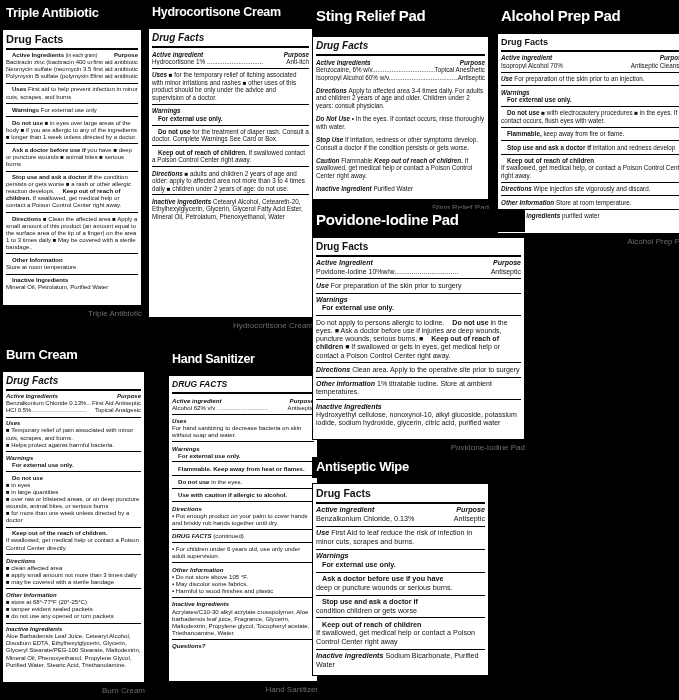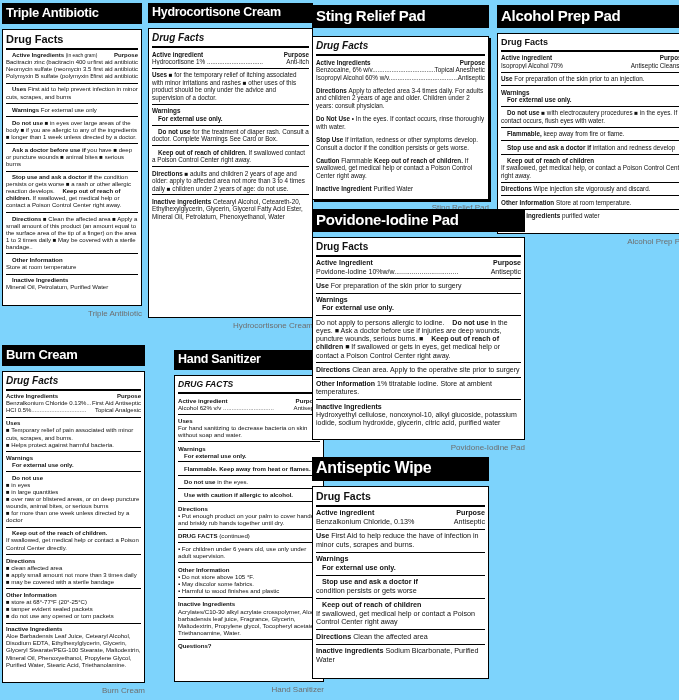--- a/index.html
+++ b/index.html
@@ -1,64 +1,64 @@
 <!DOCTYPE html>
 <html><head>
 <meta charset="utf-8">
 <style>
   html,body{margin:0;padding:0;background:#fff;}
   body{width:679px;height:700px;font-family:"Liberation Sans",sans-serif;color:#111;}
-  #sheet{position:relative;width:679px;height:700px;overflow:hidden;background:#7dd3fc;}
+  #sheet{position:relative;width:679px;height:700px;overflow:hidden;background:#000000;}
   .panel{position:absolute;}
   .titlebar{background:#000;color:#fff;font-weight:bold;padding:3px 4px 4px 4px;
     white-space:nowrap;overflow:hidden;letter-spacing:-0.3px;line-height:1.05;}
   .dfbox{border:1px solid #000;margin-top:5px;padding:2px 3px 3px 3px;background:#fff;}
   .dfhead{font-weight:bold;border-bottom:2px solid #000;padding:1px 0 3px 0;}
   .dfhead.it{font-style:italic;}
   .section{border-top:1px solid #000;padding:2.5px 0;}
   .dfhead + .section{border-top:none;}
   .section.nosep{border-top:none;padding:3px 0;}
   .line{line-height:1.18;}
   .line.split{display:flex;justify-content:space-between;}
   .line.split .lpart{flex:1 1 auto;overflow:hidden;white-space:nowrap;}
   .line.split .rpart{flex:0 0 auto;white-space:nowrap;}
   .run-b{font-weight:bold;margin-left:6px;}
-  .run-bi{font-weight:bold;}
+  .run-bi{font-weight:bold;font-style:italic;}
   .run-sm{font-size:82%;}
   .caption{text-align:right;color:#6e6e6e;font-size:8px;padding-top:3px;}
 
   
   .triple-antibiotic{left:2px;top:3px;width:140px;}
   .triple-antibiotic .titlebar{font-size:13px;}
   .triple-antibiotic .dfbox{min-height:270px;font-size:6px;}
   .triple-antibiotic .dfhead{font-size:11px;}
   .burn-cream{left:2px;top:345px;width:143px;}
   .burn-cream .titlebar{font-size:13px;}
   .burn-cream .dfbox{min-height:305px;font-size:6px;}
   .burn-cream .dfhead{font-size:10px;}
   
   .hydrocortisone-cream{left:148px;top:3px;width:165px;}
   .hydrocortisone-cream .titlebar{font-size:12.5px;}
   .hydrocortisone-cream .dfbox{min-height:283px;font-size:6.3px;}
   .hydrocortisone-cream .dfhead{font-size:10px;}
-  .hand-sanitizer{left:174px;top:350px;width:150px;}
+  .hand-sanitizer{left:168px;top:350px;width:150px;}
   .hand-sanitizer .titlebar{font-size:12.5px;}
   .hand-sanitizer .dfbox{min-height:300px;font-size:6.1px;}
   .hand-sanitizer .dfhead{font-size:8.5px;}
   
   .sting-relief-pad{left:312px;top:5px;width:177px;}
   .sting-relief-pad .titlebar{font-size:15px;}
   .sting-relief-pad .dfbox{min-height:133px;font-size:6.3px;margin-top:8px;box-shadow:2px 2px 0 #000;}
   .sting-relief-pad .dfhead{font-size:10px;}
   .povidone-iodine-pad{left:312px;top:209px;width:213px;}
   .povidone-iodine-pad .titlebar{font-size:15px;}
   .povidone-iodine-pad .dfbox{min-height:196px;font-size:7px;}
   .povidone-iodine-pad .dfhead{font-size:10px;}
   .antiseptic-wipe{left:312px;top:457px;width:177px;}
-  .antiseptic-wipe .titlebar{font-size:16px;}
+  .antiseptic-wipe .titlebar{font-size:13px;}
   .antiseptic-wipe .dfbox{min-height:186px;font-size:7.2px;}
   .antiseptic-wipe .dfhead{font-size:10.5px;}
   
   .alcohol-prep-pad{left:497px;top:5px;width:192px;}
   .alcohol-prep-pad .titlebar{font-size:15px;}
   .alcohol-prep-pad .dfbox{min-height:194px;font-size:6.3px;}
   .alcohol-prep-pad .dfhead{font-size:9px;}
 </style>
 </head>
 <body>
@@ -392,35 +392,36 @@
           <div class="line split">
             <span class="lpart"><span class="run-bi">Active ingredient</span></span>
             <span class="rpart"><span class="run-bi">Purpose</span></span>
           </div>
           <div class="line split">
             <span class="lpart"><span class="run-r">Benzalkonium Chloride, 0.13%</span></span>
             <span class="rpart"><span class="run-r">Antiseptic</span></span>
           </div>
         </div>
         <div class="section">
-          <div class="line"><span class="lpart"><span class="run-bi">Use </span><span class="run-r">First Aid to help reduce the have of infection in minor cuts, scrapes and burns.</span></span></div>
-        </div>
-        <div class="section">
-          <div class="line"><span class="lpart"><span class="run-bi">Warnings</span></span></div>
-          <div class="line"><span class="lpart"><span class="run-b">For external use only.</span></span></div>
+          <div class="line"><span class="lpart"><span class="run-bi">Use </span><span class="run-r">First Aid to leaf reduce the risk of infection in minor cuts, scrapes and burns.</span></span></div>
+        </div>
+        <div class="section">
+          <div class="line"><span class="lpart"><span class="run-bi">Warnings</span></span></div>
+          <div class="line"><span class="lpart"><span class="run-b">For external use only.</span></span></div>
+        </div>
+        <div class="section">
+          <div class="line"><span class="lpart"><span class="run-b">Ask a doctor before use if you have</span></span></div>
+          <div class="line"><span class="lpart"><span class="run-r">deep or puncture wounds or serious burns.</span></span></div>
         </div>
         <div class="section">
           <div class="line"><span class="lpart"><span class="run-b">Stop use and ask a doctor if</span></span></div>
-          <div class="line"><span class="lpart"><span class="run-r">condition persists or gets worse</span></span></div>
+          <div class="line"><span class="lpart"><span class="run-r">condition children or gets worse</span></span></div>
         </div>
         <div class="section">
           <div class="line"><span class="lpart"><span class="run-b">Keep out of reach of children</span></span></div>
           <div class="line"><span class="lpart"><span class="run-r">If swallowed, get medical help or contact a Poison Control Center right away</span></span></div>
-        </div>
-        <div class="section">
-          <div class="line"><span class="lpart"><span class="run-bi">Directions </span><span class="run-r">Clean the affected area</span></span></div>
         </div>
         <div class="section">
           <div class="line"><span class="lpart"><span class="run-bi">Inactive ingredients </span><span class="run-r">Sodium Bicarbonate, Purified Water</span></span></div>
         </div>
       </div>
     </div>
   </div>
 
 </body></html>

